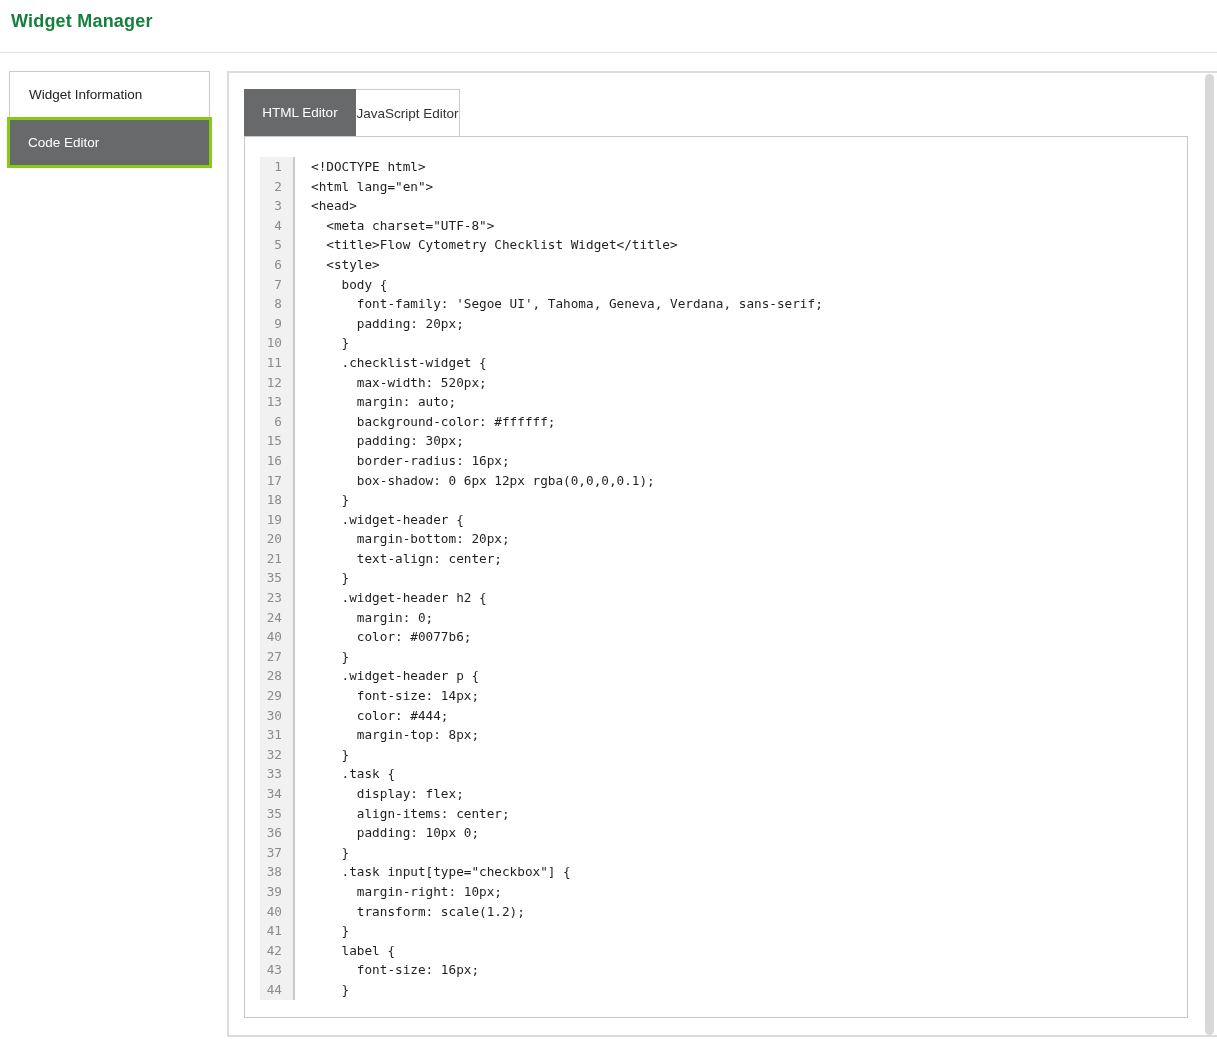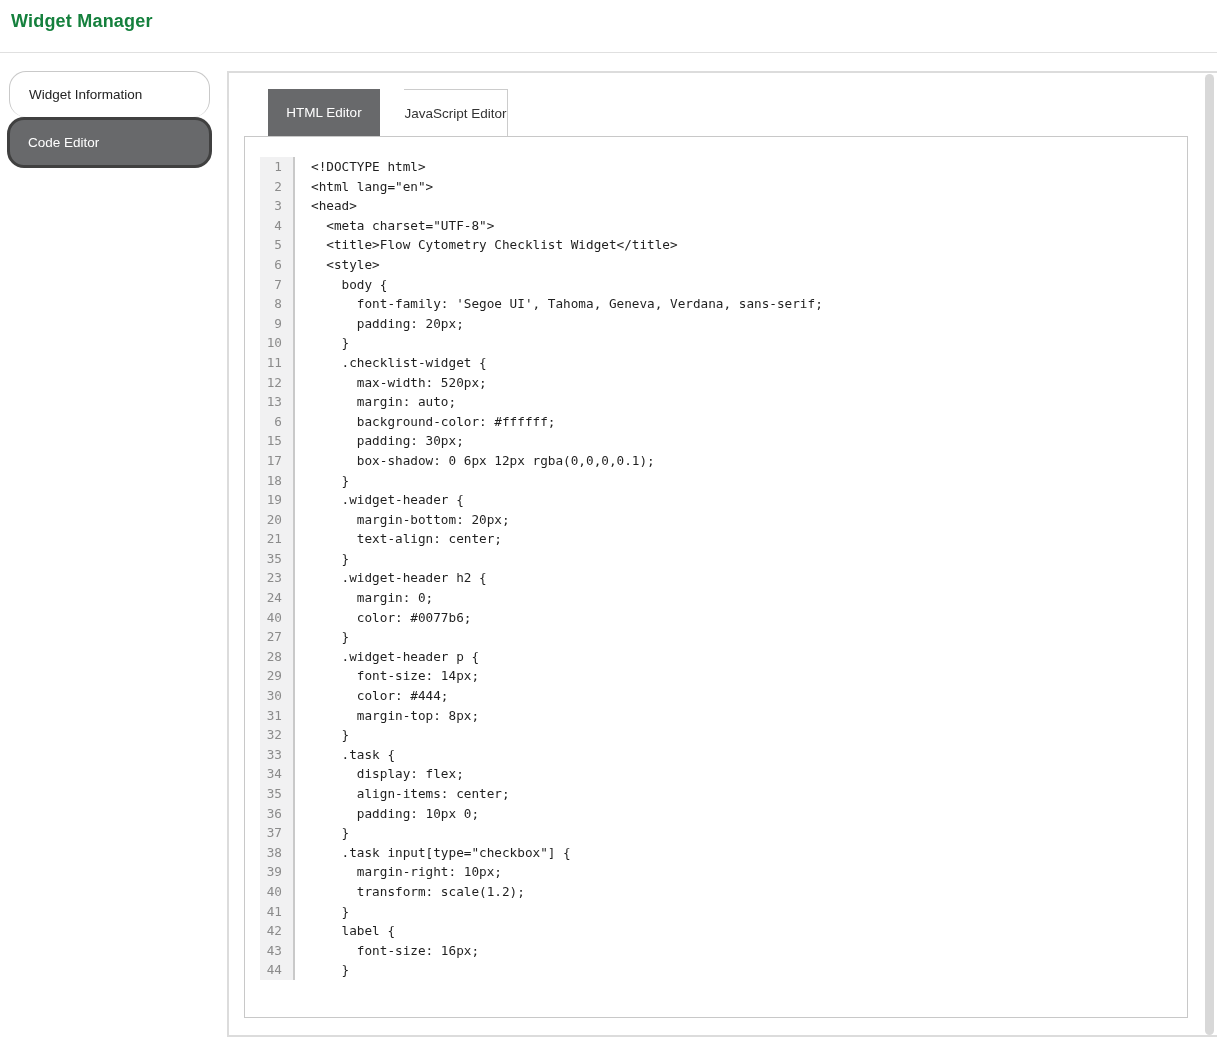--- a/index.html
+++ b/index.html
@@ -7,33 +7,33 @@
   html,body { width:1217px; height:1051px; background:#ffffff; overflow:hidden; position:relative;
               font-family:"Liberation Sans", sans-serif; }
 
   
   .app-title { position:absolute; left:11px; top:11px; font-size:18px; font-weight:700;
                color:#15803d; letter-spacing:.2px; }
   .header-divider { position:absolute; left:0; top:52px; width:1217px; height:1px; background:#e0e0e0; }
 
   
   .sidebar { position:absolute; left:9px; top:71px; width:201px; }
-  .sidebar-item { display:flex; align-items:center; font-size:13.5px; cursor:pointer;border-radius:17px; }
+  .sidebar-item { display:flex; align-items:center; font-size:13.5px; cursor:pointer; }
   .sidebar-item.plain { height:46px; background:#ffffff; color:#222222;
                         border:1px solid #c9c9c9; border-bottom:none; padding-left:19px; }
   .sidebar-item.selected { height:51px; background:#68696b; color:#ffffff;
-                           border:3px solid #404040; margin:0 -2px; padding-left:18px; }
+                           border:3px solid #84cc16; margin:0 -2px; padding-left:18px; }
 
   
   .main-panel { position:absolute; left:227px; top:71px; width:992px; height:966px;
                 background:#ffffff; border:2px solid #dcdcdc; border-right:none; }
 
   .tabs { position:absolute; left:15px; top:16px; display:flex; }
   .tab { height:47px; display:flex; align-items:center; justify-content:center;
-         font-size:13.5px; cursor:pointer;margin-left:24px; }
+         font-size:13.5px; cursor:pointer; }
   .tab.active   { width:112px; background:#68696b; color:#ffffff; }
   .tab.inactive { width:104px; background:#ffffff; color:#333333;
                   border:1px solid #cccccc; border-left:none; border-bottom:none; }
 
   .code-box { position:absolute; left:15px; top:63px; width:944px; height:882px;
               border:1px solid #c8c8c8; background:#ffffff;
               padding:20px 0 0 15px; overflow:hidden; cursor:text; }
   .code-scroll { height:847px; overflow:hidden; }
   .code-row { display:flex; height:19.6px; line-height:19.6px;
               font-family:"DejaVu Sans Mono", monospace; font-size:12.7px; }
@@ -126,20 +126,24 @@
         </div>
         <div class="code-row">
           <span class="ln">6</span>
           <span class="code-text">      background-color: #ffffff;</span>
         </div>
         <div class="code-row">
           <span class="ln">15</span>
           <span class="code-text">      padding: 30px;</span>
         </div>
         <div class="code-row">
+          <span class="ln">16</span>
+          <span class="code-text">      border-radius: 16px;</span>
+        </div>
+        <div class="code-row">
           <span class="ln">17</span>
           <span class="code-text">      box-shadow: 0 6px 12px rgba(0,0,0,0.1);</span>
         </div>
         <div class="code-row">
           <span class="ln">18</span>
           <span class="code-text">    }</span>
         </div>
         <div class="code-row">
           <span class="ln">19</span>
           <span class="code-text">    .widget-header {</span>

